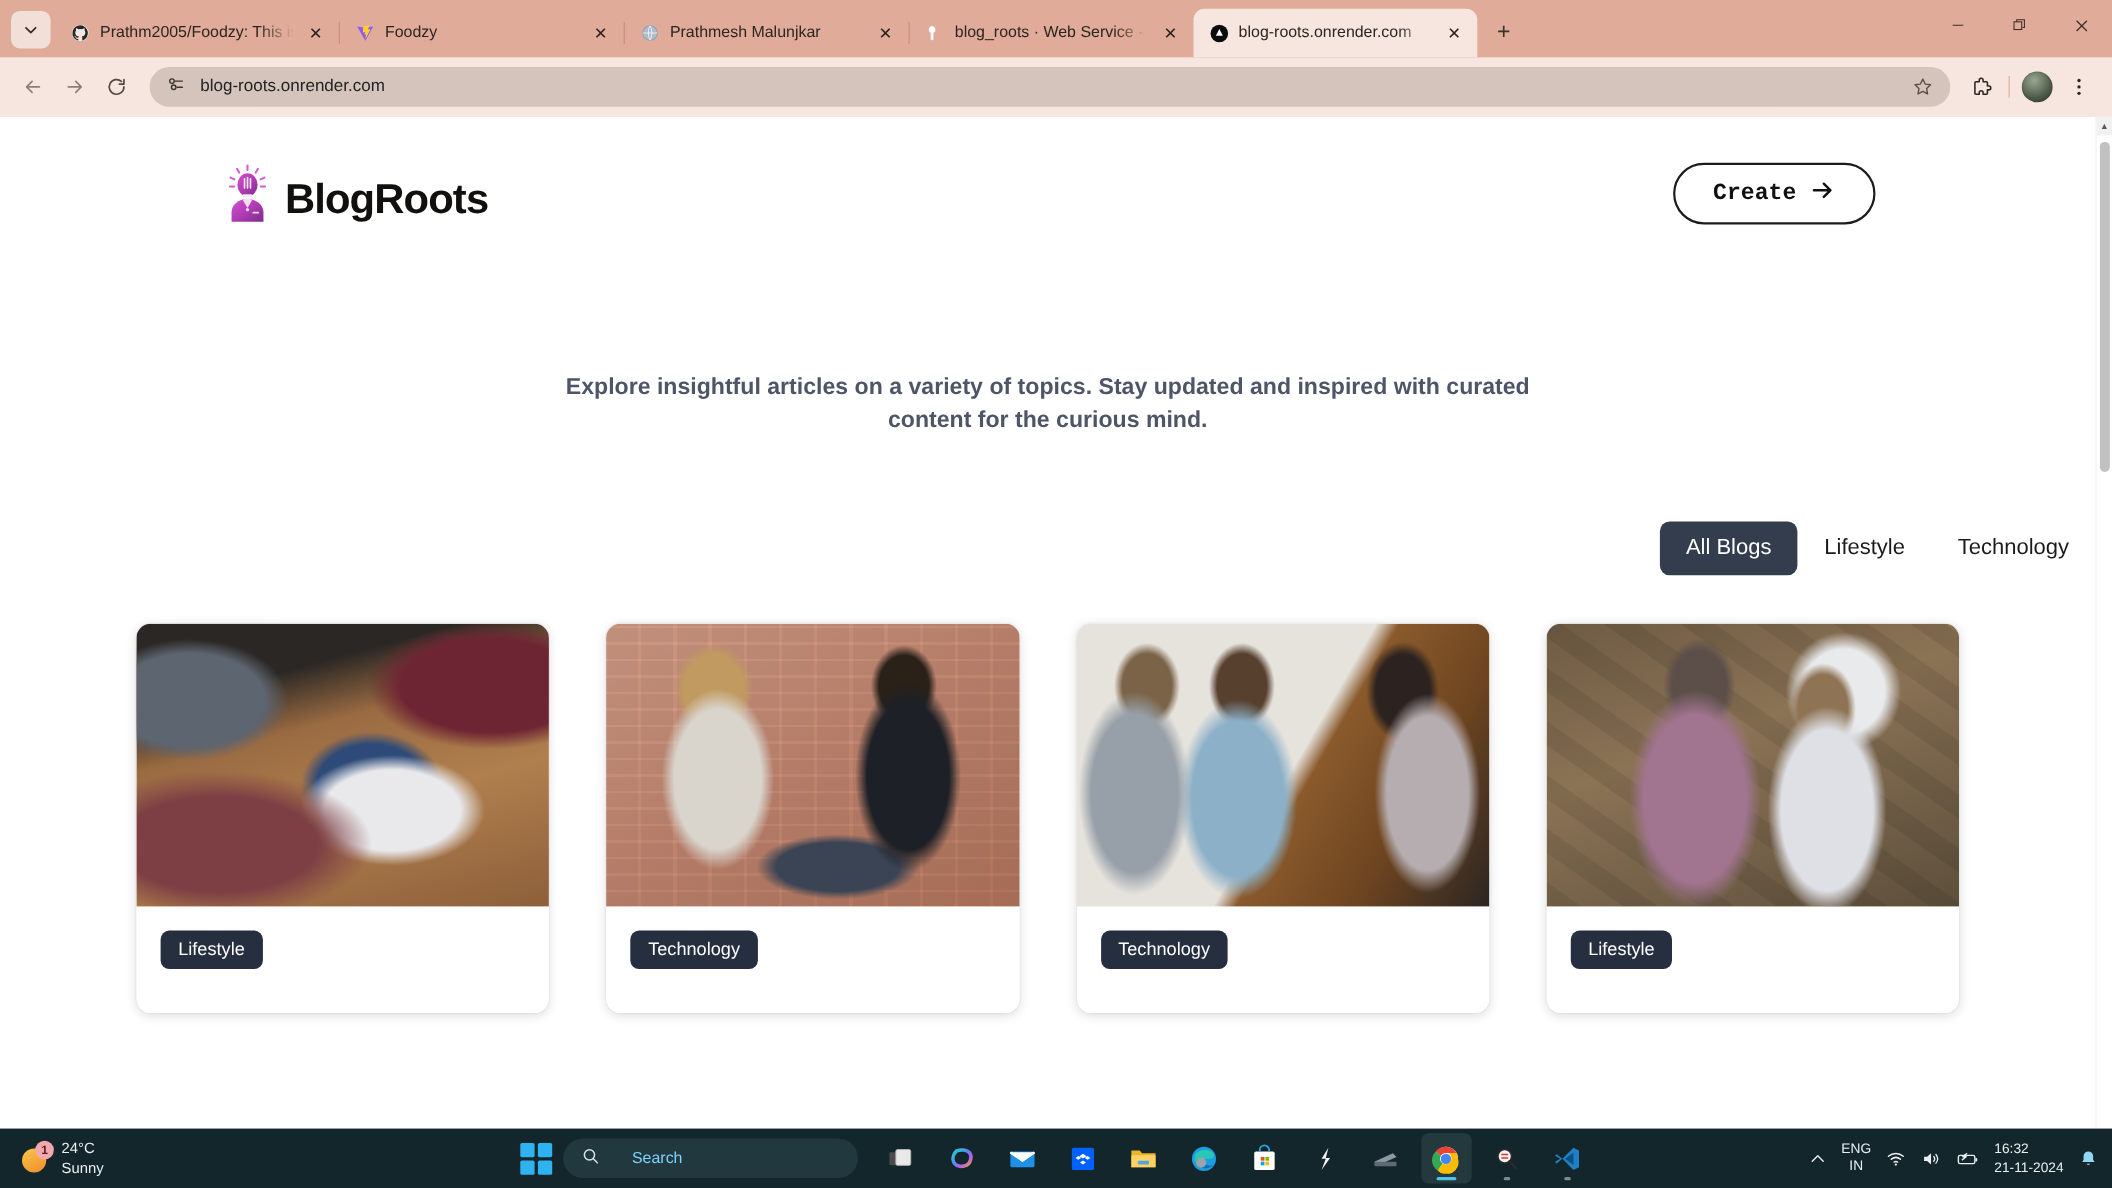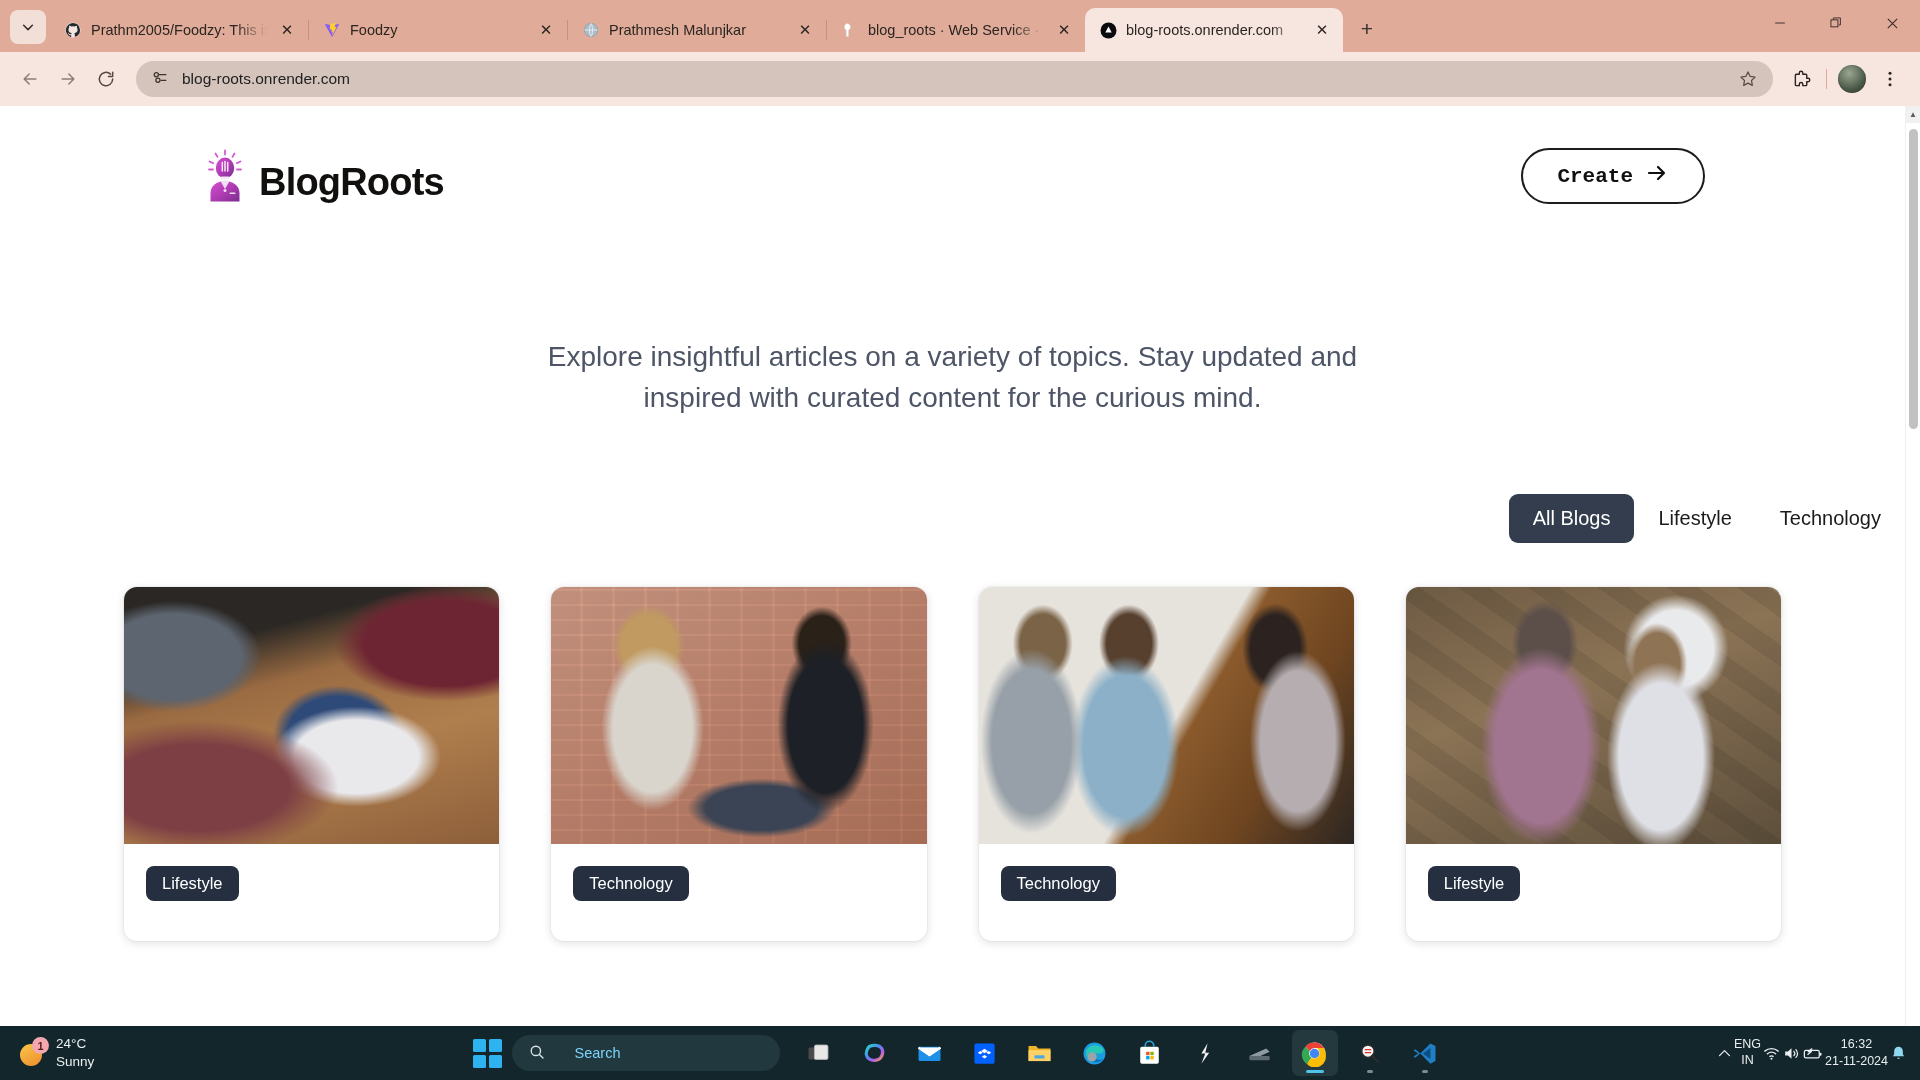--- a/index.html
+++ b/index.html
@@ -125,21 +125,21 @@
     font-family: Liberation Mono, monospace;
   }
 
   .hero { text-align: center; padding-top: 56px; }
   .hero h1 {
     font-size: 63px; font-weight: 800; color: #252f3f;
     letter-spacing: -1.3px; line-height: 1.05;
   }
   .hero p {
     margin: 35px auto 0; max-width: 880px;
-    font-size: 28px; line-height: 1.45; color: #4d5566; font-weight: 400;
+    font-size: 21px; line-height: 1.45; color: #4d5566; font-weight: 700;
   }
 
   .filters {
     margin-top: 76px; display: flex; justify-content: flex-end;
     align-items: center; 
   }
   .chip {
     font-size: 20px; color: #1b1b1b; font-weight: 500;
     padding: 13px 24px; border-radius: 9px; background: transparent;
   }
@@ -241,24 +241,24 @@
     content:''; position:absolute; bottom:3px; left:50%; transform:translateX(-50%);
     width: 6px; height: 3px; border-radius: 2px; background: #7c8b90;
   }
   .tbapp.active { background: #23393e; }
   .tbapp.active::after {
     content:''; position:absolute; bottom:3px; left:50%; transform:translateX(-50%);
     width: 18px; height: 3px; border-radius: 2px; background: #4fc3e8;
   }
   .tray {
     position: absolute; right: 0; height: 54px;
-    display: flex; align-items: center; gap: 1px; padding-right: 12px;
+    display: flex; align-items: center; gap: 13px; padding-right: 12px;
   }
   .tray-lang { font-size: 12.5px; text-align: center; line-height: 1.25; }
-  .tray-clock { font-size: 12.5px; text-align: center; line-height: 1.35; }
+  .tray-clock { font-size: 12.5px; text-align: left; line-height: 1.35; }
   .tray-ico { display: flex; align-items: center; justify-content: center; }
 </style>
 </head>
 <body>
 
 <div class="browser">
 
   <div class="tabstrip">
     <div class="tab-search">
       <svg viewBox="0 0 16 16">

